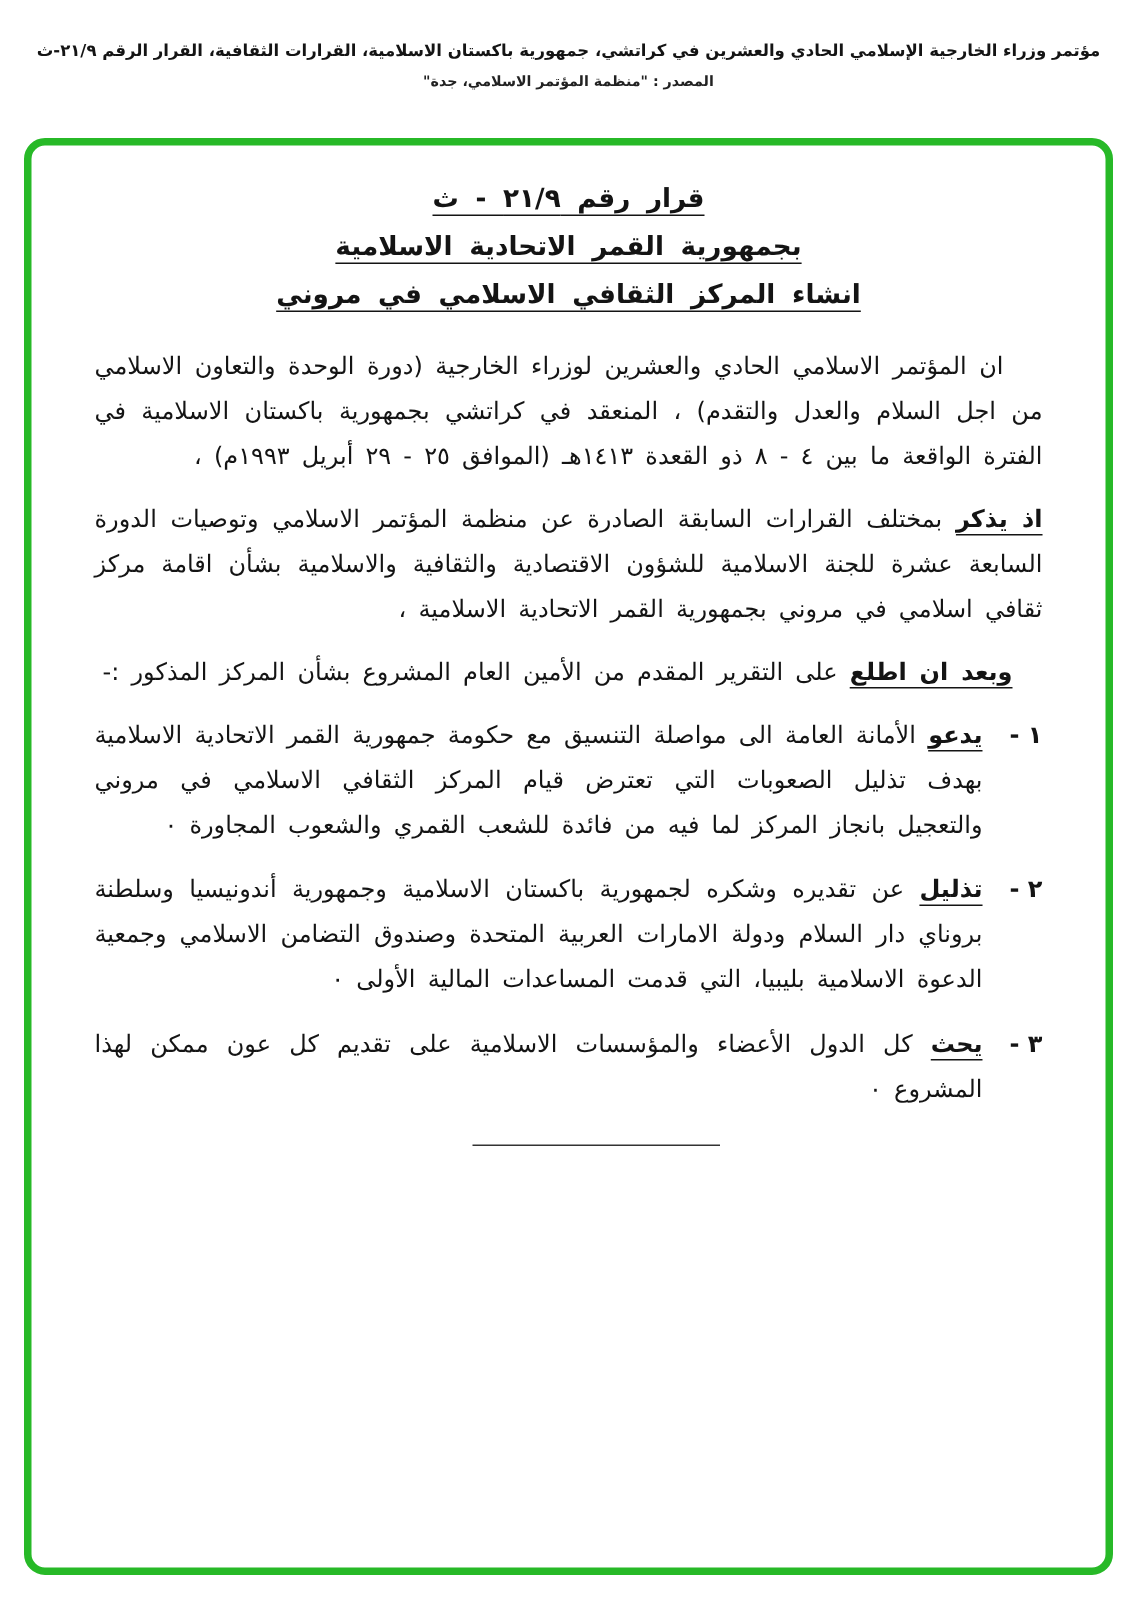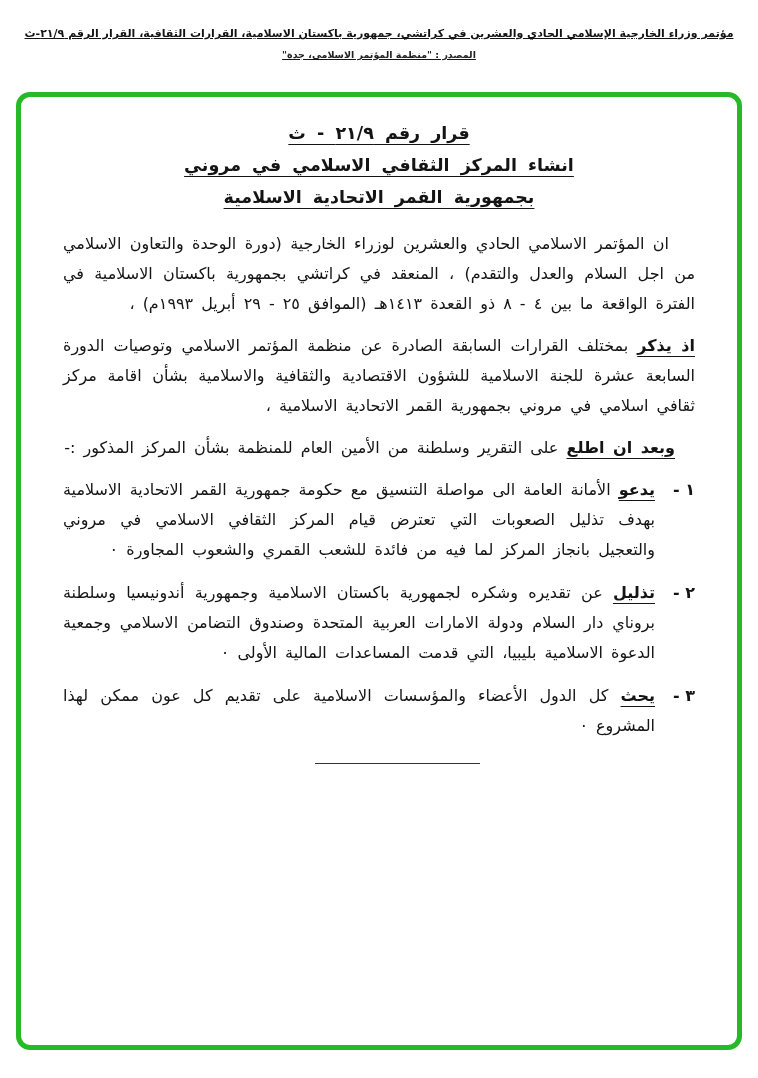--- a/index.html
+++ b/index.html
@@ -6,21 +6,21 @@
   html, body {
     width: 758px; height: 1078px;
     background: #ffffff;
     font-family: "DejaVu Sans", sans-serif;
     color: #141414;
     overflow: hidden;
   }
   .page { position: relative; width: 758px; height: 1078px; background: #fff; }
 
   
-  .doc-header { position: absolute; top: 26px; left: 10px; right: 10px; text-align: center; direction: rtl; text-decoration: underline; }
+  .doc-header { position: absolute; top: 26px; left: 10px; right: 10px; text-align: center; direction: rtl; }
   .doc-header-line1 { font-size: 11px; font-weight: bold; line-height: 16px; }
   .doc-header-line2 { font-size: 9.5px; font-weight: bold; margin-top: 7px; color: #222; }
 
   
   .green-frame {
     position: absolute; top: 92px; left: 16px; right: 16px; bottom: 28px;
     border: 5px solid #27b927; border-radius: 14px;
     background: #fff; overflow: hidden;
   }
   .doc-content {
@@ -66,27 +66,27 @@
 
   <div class="doc-header">
     <div class="doc-header-line1">مؤتمر وزراء الخارجية الإسلامي الحادي والعشرين في كراتشي، جمهورية باكستان الاسلامية، القرارات الثقافية، القرار الرقم ٢١/٩-ث</div>
     <div class="doc-header-line2">المصدر : "منظمة المؤتمر الاسلامي، جدة"</div>
   </div>
 
   <div class="green-frame" style="border-color: rgb(39, 185, 39);">
     <div class="doc-content">
       <div class="titles" id="titles">
           <div class="title-line"><span class="u">قرار رقم ٢١/٩ - ث</span></div>
+          <div class="title-line"><span class="u">بجمهورية القمر الاتحادية الاسلامية</span></div>
           <div class="title-line"><span class="u">انشاء المركز الثقافي الاسلامي في مروني</span></div>
-          <div class="title-line"><span class="u">بجمهورية القمر الاتحادية الاسلامية</span></div>
         </div>
       <div id="paragraphs">
           <p class="para"><span class="rest">ان المؤتمر الاسلامي الحادي والعشرين لوزراء الخارجية (دورة الوحدة والتعاون الاسلامي من اجل السلام والعدل والتقدم) ، المنعقد في كراتشي بجمهورية باكستان الاسلامية في الفترة الواقعة ما بين ٤ - ٨ ذو القعدة ١٤١٣هـ (الموافق ٢٥ - ٢٩ أبريل ١٩٩٣م) ،</span></p>
           <p class="para"><span class="lead u">اذ يذكر</span><span class="sp"> </span><span class="rest">بمختلف القرارات السابقة الصادرة عن منظمة المؤتمر الاسلامي وتوصيات الدورة السابعة عشرة للجنة الاسلامية للشؤون الاقتصادية والثقافية والاسلامية بشأن اقامة مركز ثقافي اسلامي في مروني بجمهورية القمر الاتحادية الاسلامية ،</span></p>
-          <p class="para"><span class="lead u">وبعد ان اطلع</span><span class="sp"> </span><span class="rest">على التقرير وسلطنة من الأمين العام للمنظمة بشأن المركز المذكور :-</span></p>
+          <p class="para"><span class="lead u">وبعد ان اطلع</span><span class="sp"> </span><span class="rest">على التقرير المقدم من الأمين العام المشروع بشأن المركز المذكور :-</span></p>
         </div>
       <div id="items">
           <div class="item">
     <div class="item-number">١ -</div>
     <div class="item-text"><span class="lead u">يدعو</span><span class="sp"> </span><span class="rest">الأمانة العامة الى مواصلة التنسيق مع حكومة جمهورية القمر الاتحادية الاسلامية بهدف تذليل الصعوبات التي تعترض قيام المركز الثقافي الاسلامي في مروني والتعجيل بانجاز المركز لما فيه من فائدة للشعب القمري والشعوب المجاورة ٠</span></div>
   </div>
           <div class="item">
     <div class="item-number">٢ -</div>
     <div class="item-text"><span class="lead u">تذليل</span><span class="sp"> </span><span class="rest">عن تقديره وشكره لجمهورية باكستان الاسلامية وجمهورية أندونيسيا وسلطنة بروناي دار السلام ودولة الامارات العربية المتحدة وصندوق التضامن الاسلامي وجمعية الدعوة الاسلامية بليبيا، التي قدمت المساعدات المالية الأولى ٠</span></div>
   </div>

